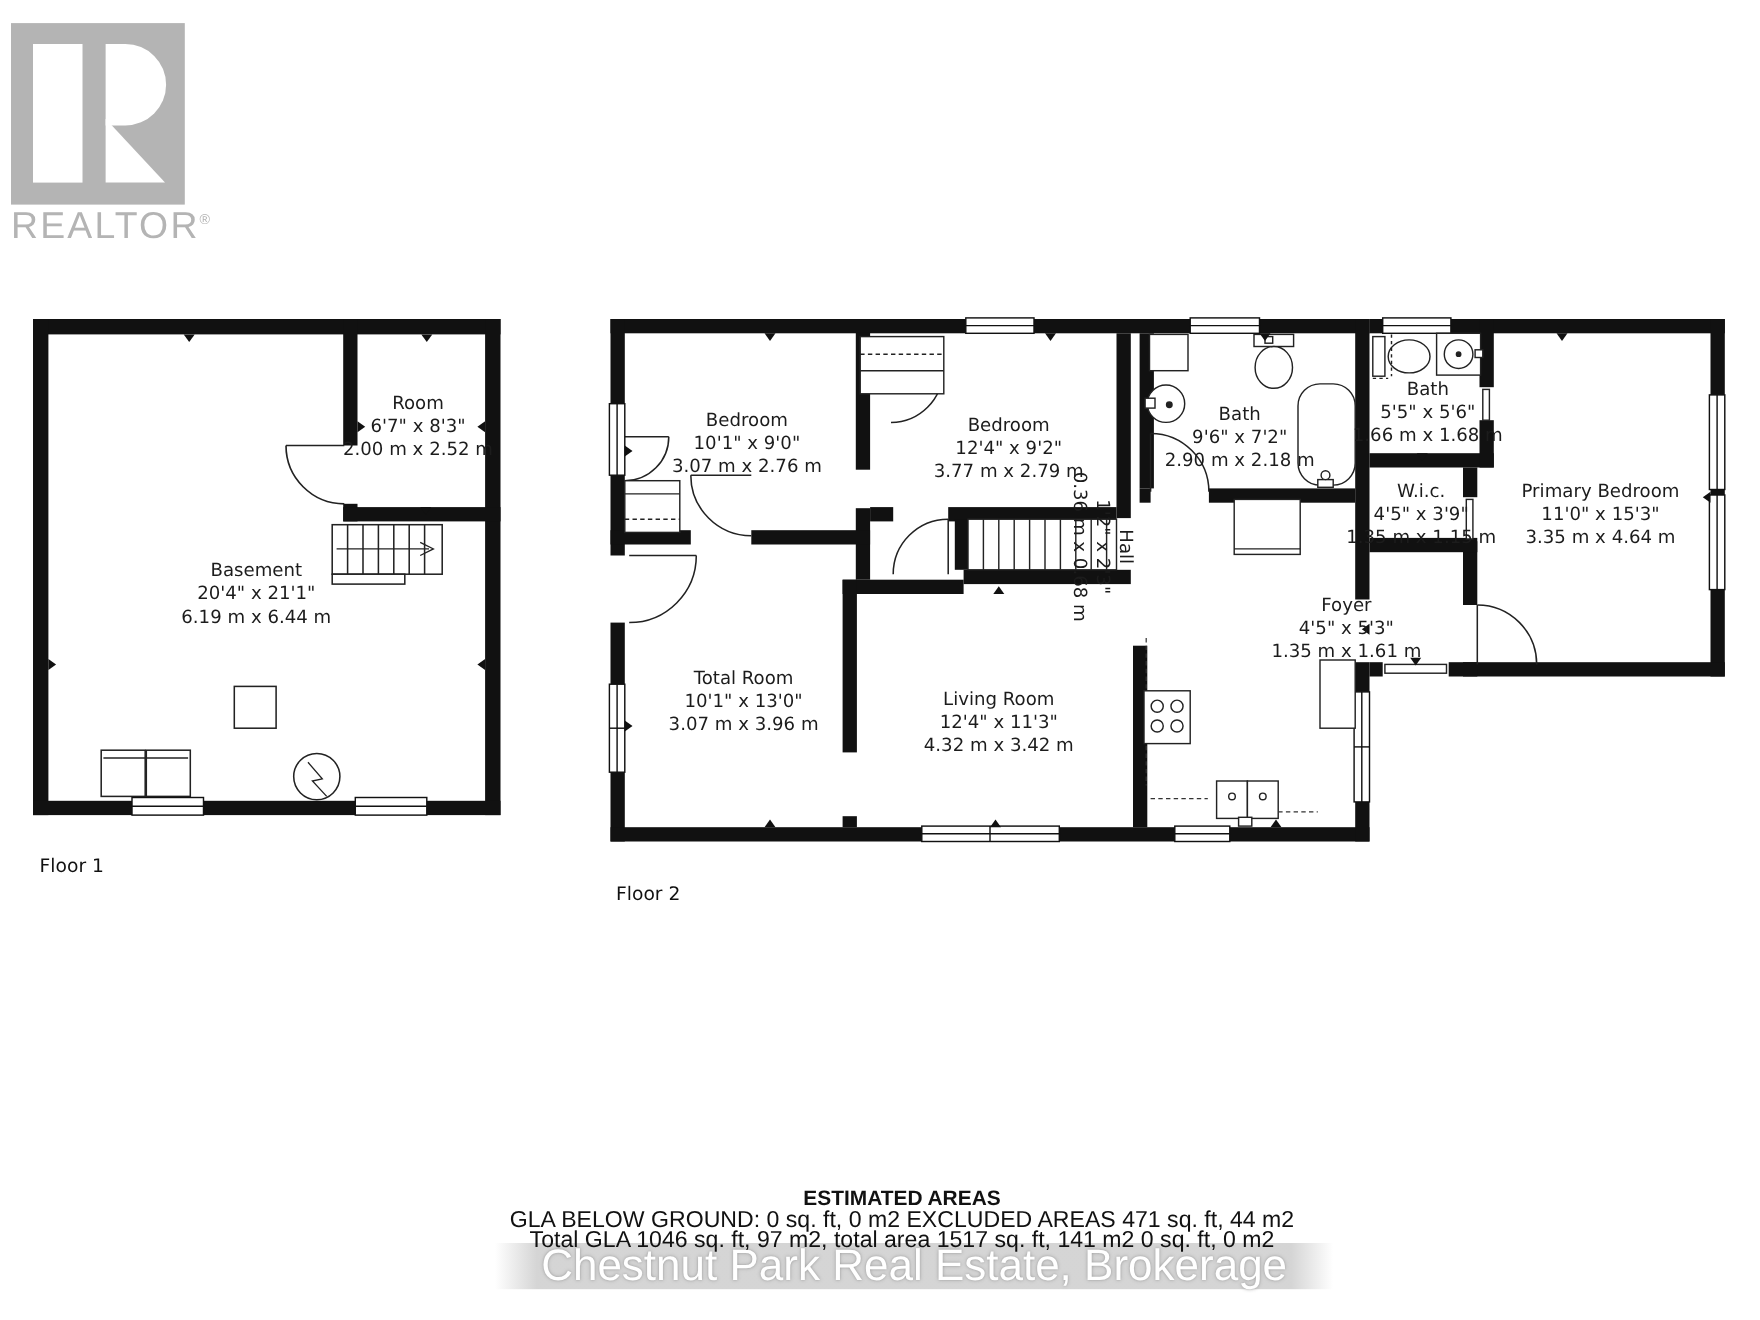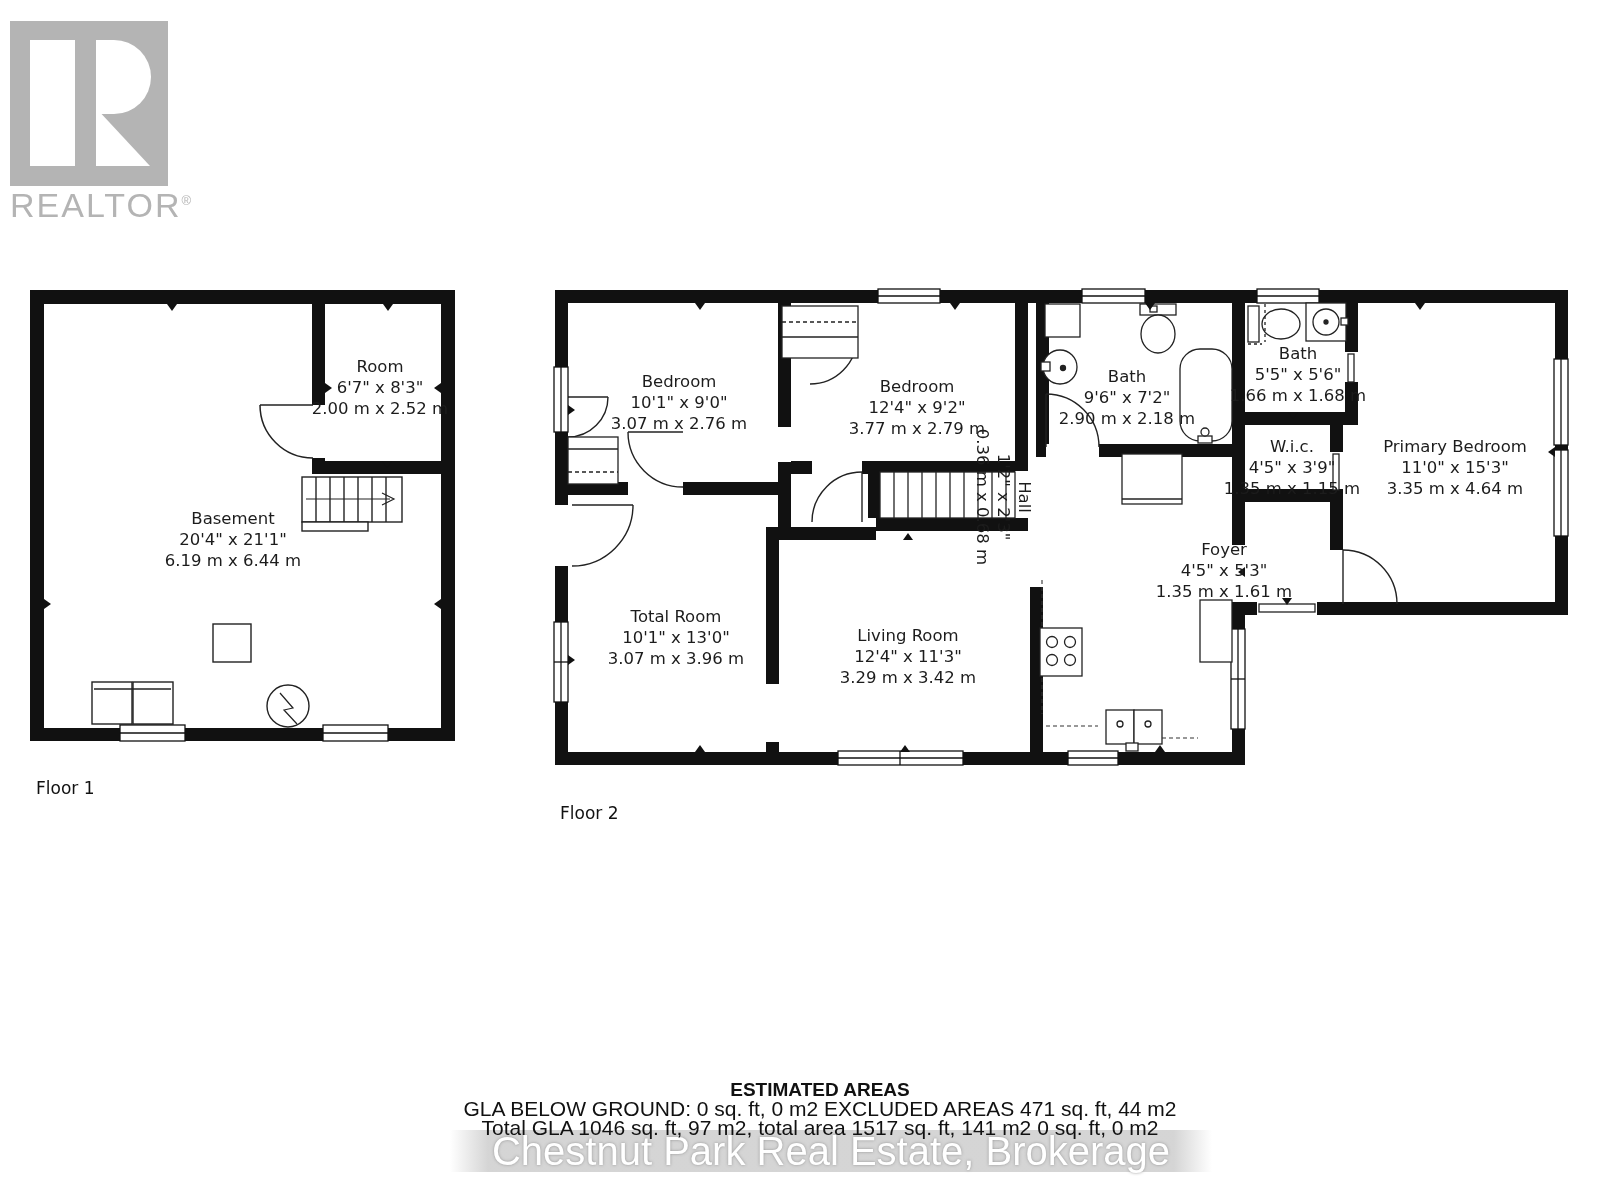--- a/index.html
+++ b/index.html
@@ -340,21 +340,21 @@
     <div>1.35 m x 1.61 m</div>
   </div>
   <div class="room-label" style="left:676px;top:594px">
     <div>Total Room</div>
     <div>10'1" x 13'0"</div>
     <div>3.07 m x 3.96 m</div>
   </div>
   <div class="room-label" style="left:908px;top:613px">
     <div>Living Room</div>
     <div>12'4" x 11'3"</div>
-    <div>3.29 m x 3.42 m</div>
+    <div>4.32 m x 3.42 m</div>
   </div>
   <div class="room-label rotated" style="left:1003px;top:485px">
     <div>Hall</div>
     <div>1'2" x 2'3"</div>
     <div>0.36 m x 0.68 m</div>
   </div>
   <div class="floor-caption" style="left:560px;top:791px">Floor 2</div>
 
   <div id="watermark">Chestnut Park Real Estate, Brokerage</div>
 

